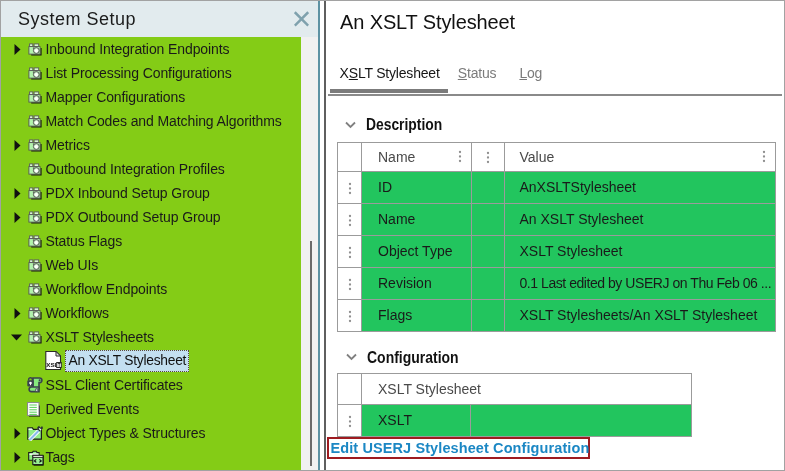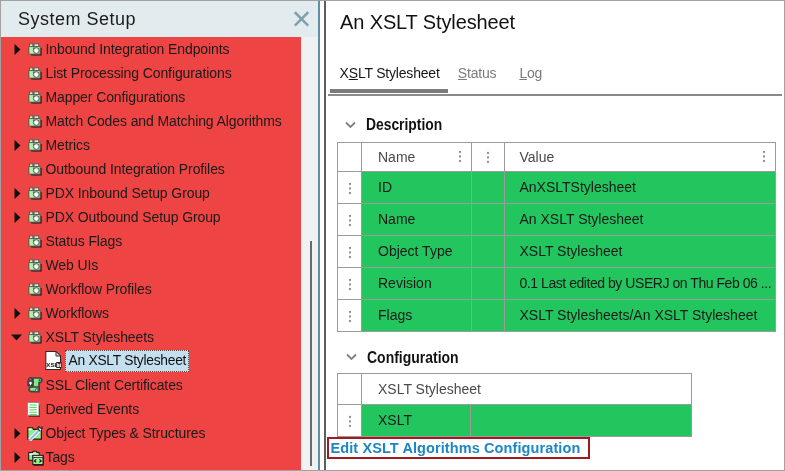--- a/index.html
+++ b/index.html
@@ -1,20 +1,20 @@
 <!DOCTYPE html>
 <html><head>
 <meta charset="utf-8">
 <style>
 * { margin:0; padding:0; box-sizing:border-box; }
 html,body { width:785px; height:471px; overflow:hidden; }
 body { position:relative; font-family:"Liberation Sans",sans-serif; background:#fff; }
 #frame { position:absolute; left:0; top:0; width:785px; height:471px; border:1px solid #a2a2a2; z-index:50; pointer-events:none; }
 
-#lp { position:absolute; left:1px; top:1px; width:319px; height:469px; background:#ef4444; border-right:2px solid #5d92a3;padding-left:21px; }
+#lp { position:absolute; left:1px; top:1px; width:319px; height:469px; background:#84cc16; border-right:2px solid #5d92a3;padding-left:21px; }
 #lph { position:absolute; left:0; top:0; right:0; height:36px; background:#e2ebee; }
 #lph .t { position:absolute; left:17px; top:0; line-height:36px; font-size:18px; letter-spacing:0.5px; color:#1b1b1b; }
 #lph svg { position:absolute; right:9.5px; top:10.2px; }
 #sbtrack { position:absolute; right:0; top:36px; width:17px; bottom:0; background:#f1f1f1; }
 #sbthumb { position:absolute; right:6.5px; top:240px; width:2px; height:225px; background:#6a6a6a; }
 .row { position:absolute; left:0; height:24px; width:300px; }
 .row .ar { position:absolute; left:13px; top:6.5px; }
 .row .ar2 { position:absolute; left:10px; top:9px; }
 .row .ic { position:absolute; left:27px; top:5px; }
 .row .ic2 { position:absolute; left:44px; top:2px; }
@@ -136,21 +136,21 @@
   <div class="row" style="top:252.3px">
       <svg class="ic" width="14" height="14" viewBox="0 0 14 14">
         <use href="#camdef"></use>
       </svg>
       <span class="lbl">Web UIs</span>
     </div>
   <div class="row" style="top:276.3px">
       <svg class="ic" width="14" height="14" viewBox="0 0 14 14">
         <use href="#camdef"></use>
       </svg>
-      <span class="lbl">Workflow Profiles</span>
+      <span class="lbl">Workflow Endpoints</span>
     </div>
   <div class="row" style="top:300.3px">
       <svg class="ar" width="7" height="11">
         <path d="M0.5 0 L6.5 5.5 L0.5 11 Z" fill="#111"></path>
       </svg>
       <svg class="ic" width="14" height="14" viewBox="0 0 14 14">
         <use href="#camdef"></use>
       </svg>
       <span class="lbl">Workflows</span>
     </div>
@@ -340,21 +340,21 @@
               <circle cx="2" cy="2" r="1.15" fill="#8f8f8f"></circle>
               <circle cx="2" cy="6.5" r="1.15" fill="#8f8f8f"></circle>
               <circle cx="2" cy="11" r="1.15" fill="#8f8f8f"></circle>
             </svg></td>
           <td class="n">XSLT</td>
           <td></td>
         </tr>
   </tbody>
     </table>
   <div class="abs" id="redbox"></div>
-  <div class="abs" id="elink">Edit XSLT Algorithms Configuration</div>
+  <div class="abs" id="elink">Edit USERJ Stylesheet Configuration</div>
 </div>
 <div id="frame"></div>
 <svg width="0" height="0" style="position:absolute">
 <defs>
 <g id="camdef">
   <path d="M12.4 6 h1.2 v7.4 h-10.4 v-1.2 h9.2 z" fill="#151515"></path>
   <rect x="1.6" y="1.9" width="3.2" height="2.8" fill="#d9f8d4" stroke="#5a5a5a" stroke-width="0.9"></rect>
   <rect x="6.1" y="1.9" width="4.6" height="2.8" fill="#d9f8d4" stroke="#5a5a5a" stroke-width="0.9"></rect>
   <rect x="0.9" y="4.6" width="11.2" height="7.5" fill="#b2f2ac" stroke="#555" stroke-width="0.9"></rect>
   <rect x="4.9" y="5.5" width="1.6" height="1.3" fill="#4a4a4a"></rect>

